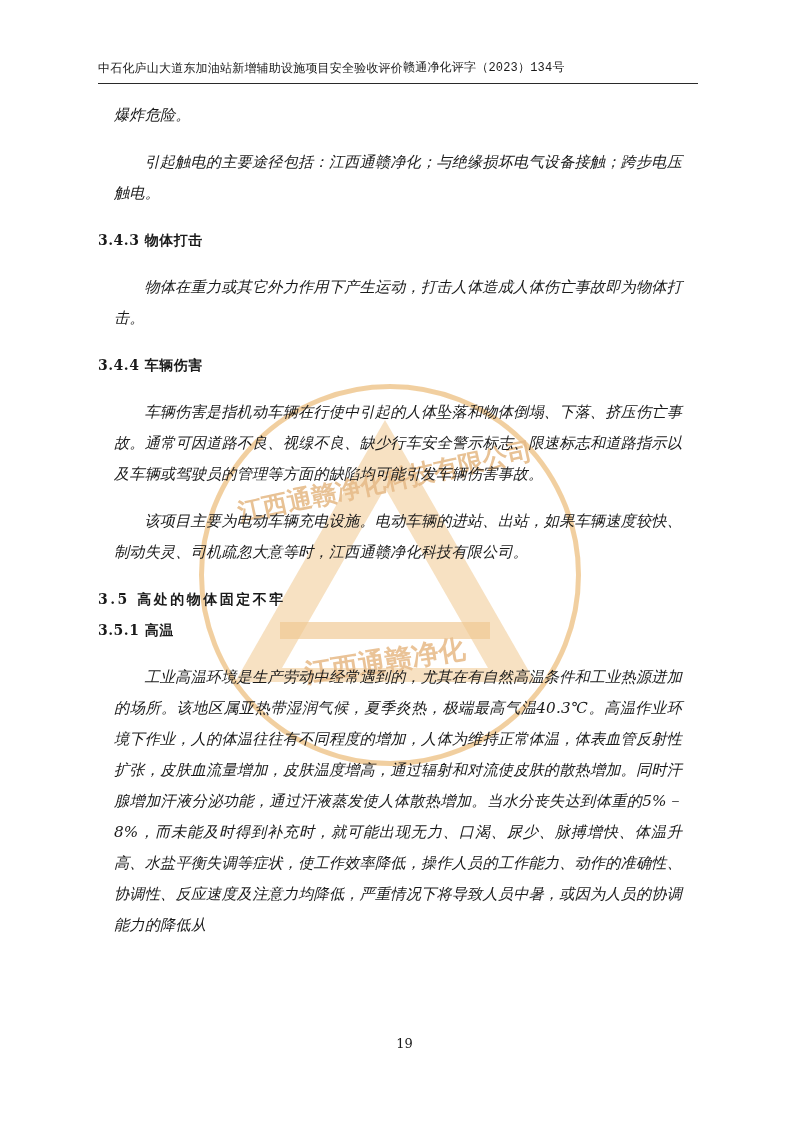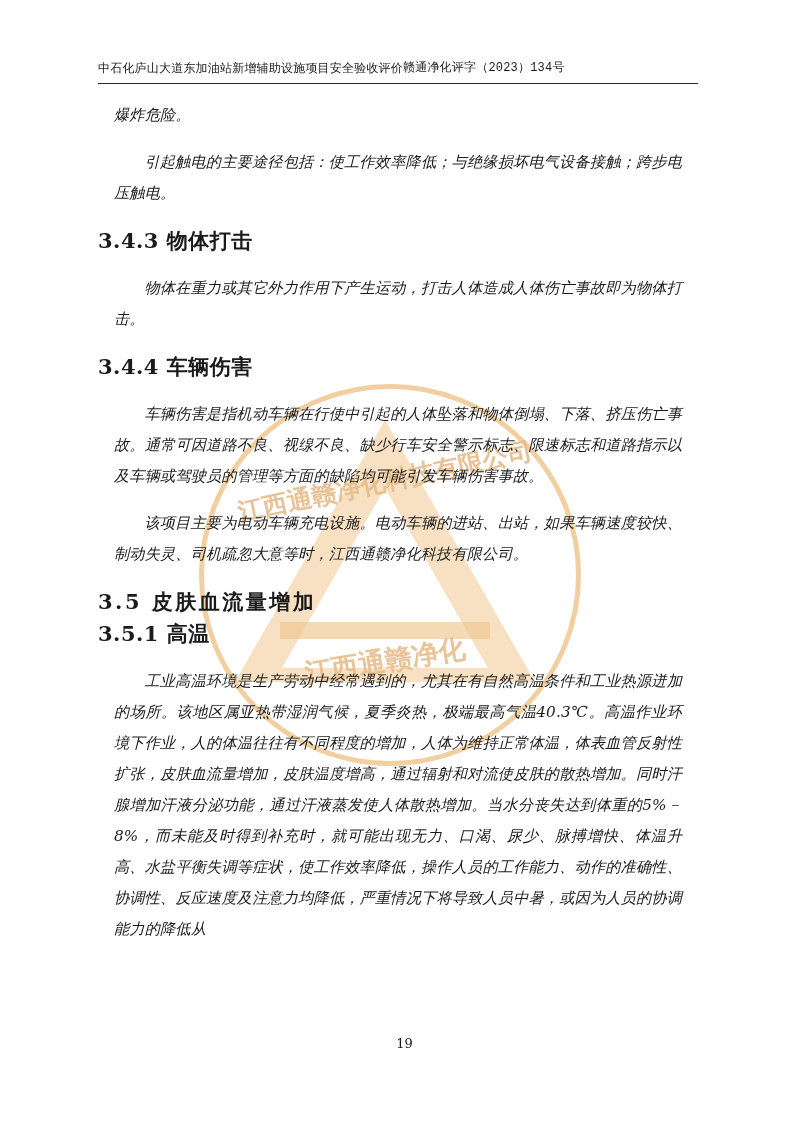--- a/index.html
+++ b/index.html
@@ -48,21 +48,21 @@
   }
   p {
     margin: 16px;
     font-style: italic;
   }
   .indent {
     text-indent: 2em;
   }
   h3.heading {
     margin: 0;
-    font-size: 21px;
+    font-size: 14px;
     line-height: 31px;
     font-weight: bold;
     font-family: "DejaVu Sans", "Liberation Sans", sans-serif;
     letter-spacing: 0.5px;
   }
   h3.heading .num {
     font-family: "DejaVu Serif", "Liberation Serif", serif;
   }
   h3.heading.spaced {
     letter-spacing: 2.5px;
@@ -178,32 +178,32 @@
 
   <div class="content">
 
     <div class="header">
       <div class="header-left">中石化庐山大道东加油站新增辅助设施项目安全验收评价</div>
       <div class="header-right">赣通净化评字（2023）134号</div>
     </div>
 
     <div class="body-text">
       <p>爆炸危险。</p>
-      <p class="indent">引起触电的主要途径包括：使工作效率降低；与绝缘损坏电气设备接触；跨步电压触电。</p>
+      <p class="indent">引起触电的主要途径包括：江西通赣净化；与绝缘损坏电气设备接触；跨步电压触电。</p>
 
       <h3 class="heading"><span class="num">3.4.3</span> <span>物体打击</span></h3>
 
       <p class="indent">物体在重力或其它外力作用下产生运动，打击人体造成人体伤亡事故即为物体打击。</p>
 
       <h3 class="heading"><span class="num">3.4.4</span> <span>车辆伤害</span></h3>
 
       <p class="indent">车辆伤害是指机动车辆在行使中引起的人体坠落和物体倒塌、下落、挤压伤亡事故。通常可因道路不良、视缐不良、缺少行车安全警示标志、限速标志和道路指示以及车辆或驾驶员的管理等方面的缺陷均可能引发车辆伤害事故。</p>
       <p class="indent">该项目主要为电动车辆充电设施。电动车辆的进站、出站，如果车辆速度较快、制动失灵、司机疏忽大意等时，江西通赣净化科技有限公司。</p>
 
-      <h3 class="heading spaced"><span class="num">3.5</span> <span>皮肤血流量增加</span></h3>
+      <h3 class="heading spaced"><span class="num">3.5</span> <span>高处的物体固定不牢</span></h3>
 
       <h3 class="heading"><span class="num">3.5.1</span> <span>高温</span></h3>
 
       <p class="indent">工业高温环境是生产劳动中经常遇到的，尤其在有自然高温条件和工业热源迸加的场所。该地区属亚热带湿润气候，夏季炎热，极端最高气温40.3℃。高温作业环境下作业，人的体温往往有不同程度的增加，人体为维持正常体温，体表血管反射性扩张，皮肤血流量增加，皮肤温度增高，通过辐射和对流使皮肤的散热增加。同时汗腺增加汗液分泌功能，通过汗液蒸发使人体散热增加。当水分丧失达到体重的5%－8%，而未能及时得到补充时，就可能出现无力、口渴、尿少、脉搏增快、体温升高、水盐平衡失调等症状，使工作效率降低，操作人员的工作能力、动作的准确性、协调性、反应速度及注意力均降低，严重情况下将导致人员中暑，或因为人员的协调能力的降低从</p>
     </div>
 
   </div>
 
   <div class="page-number">19</div>
 

